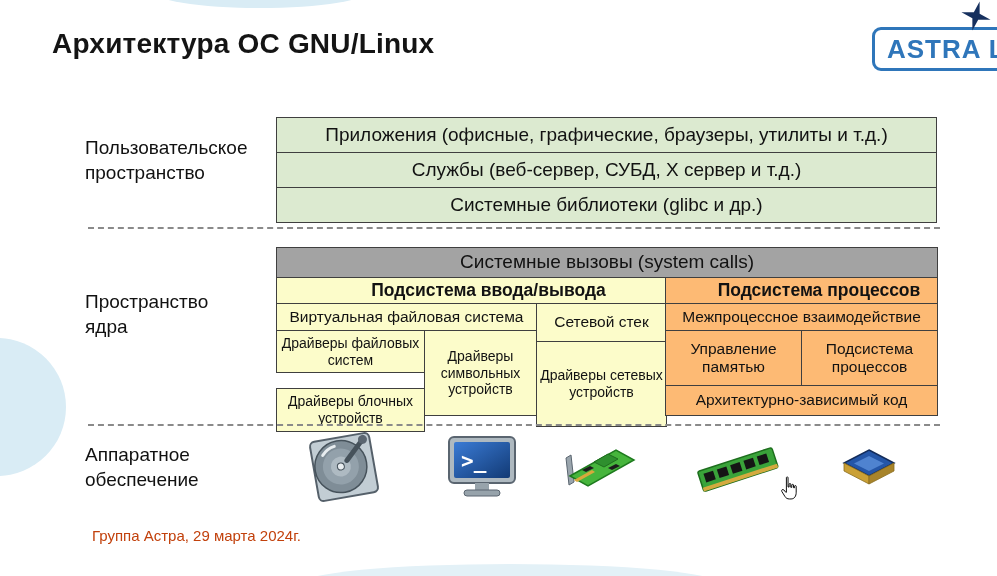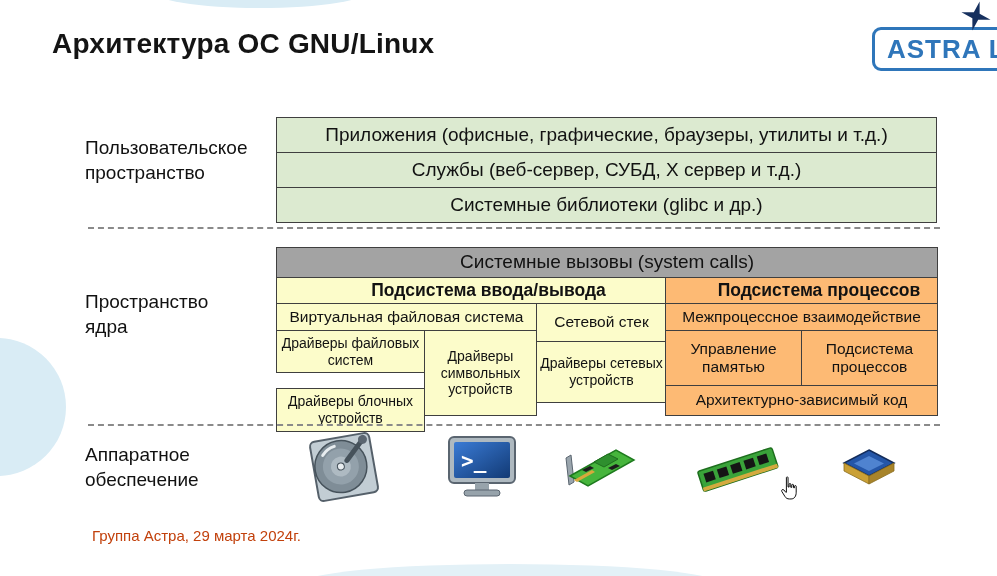--- a/index.html
+++ b/index.html
@@ -84,21 +84,21 @@
 
     <div class="cell yellow hdr" style="left:0; top:30px; width:390px; height:27px;">Подсистема ввода/вывода</div>
     <div class="cell pink hdr" style="left:389px; top:30px; width:273px; height:27px;">Подсистема процессов</div>
 
     <div class="cell yellow med" style="left:0; top:56px; width:261px; height:28px;">Виртуальная файловая система</div>
     <div class="cell yellow med" style="left:260px; top:56px; width:131px; height:39px;">Сетевой стек</div>
 
     <div class="cell yellow sm" style="left:0; top:83px; width:149px; height:43px;">Драйверы файловых систем</div>
     <div class="cell yellow sm" style="left:0; top:125px; width:149px; height:44px;margin-top:16px;">Драйверы блочных устройств</div>
     <div class="cell yellow sm" style="left:148px; top:83px; width:113px; height:86px;">Драйверы символьных устройств</div>
-    <div class="cell yellow sm" style="left:260px; top:94px; width:131px; height:62px;">Драйверы сетевых устройств</div>
+    <div class="cell yellow sm" style="left:260px; top:94px; width:131px; height:86px;">Драйверы сетевых устройств</div>
 
     <div class="cell pink med" style="left:389px; top:56px; width:273px; height:28px;">Межпроцессное взаимодействие</div>
     <div class="cell pink med" style="left:389px; top:83px; width:137px; height:56px;">Управление памятью</div>
     <div class="cell pink med" style="left:525px; top:83px; width:137px; height:56px;">Подсистема процессов</div>
     <div class="cell pink med" style="left:389px; top:138px; width:273px; height:31px;">Архитектурно-зависимый код</div>
   </div>
 
   <div class="dashed dashed-2"></div>
 
   <svg class="hw-icon" style="left:305px; top:430px;" width="78" height="74" viewBox="0 0 78 74">

